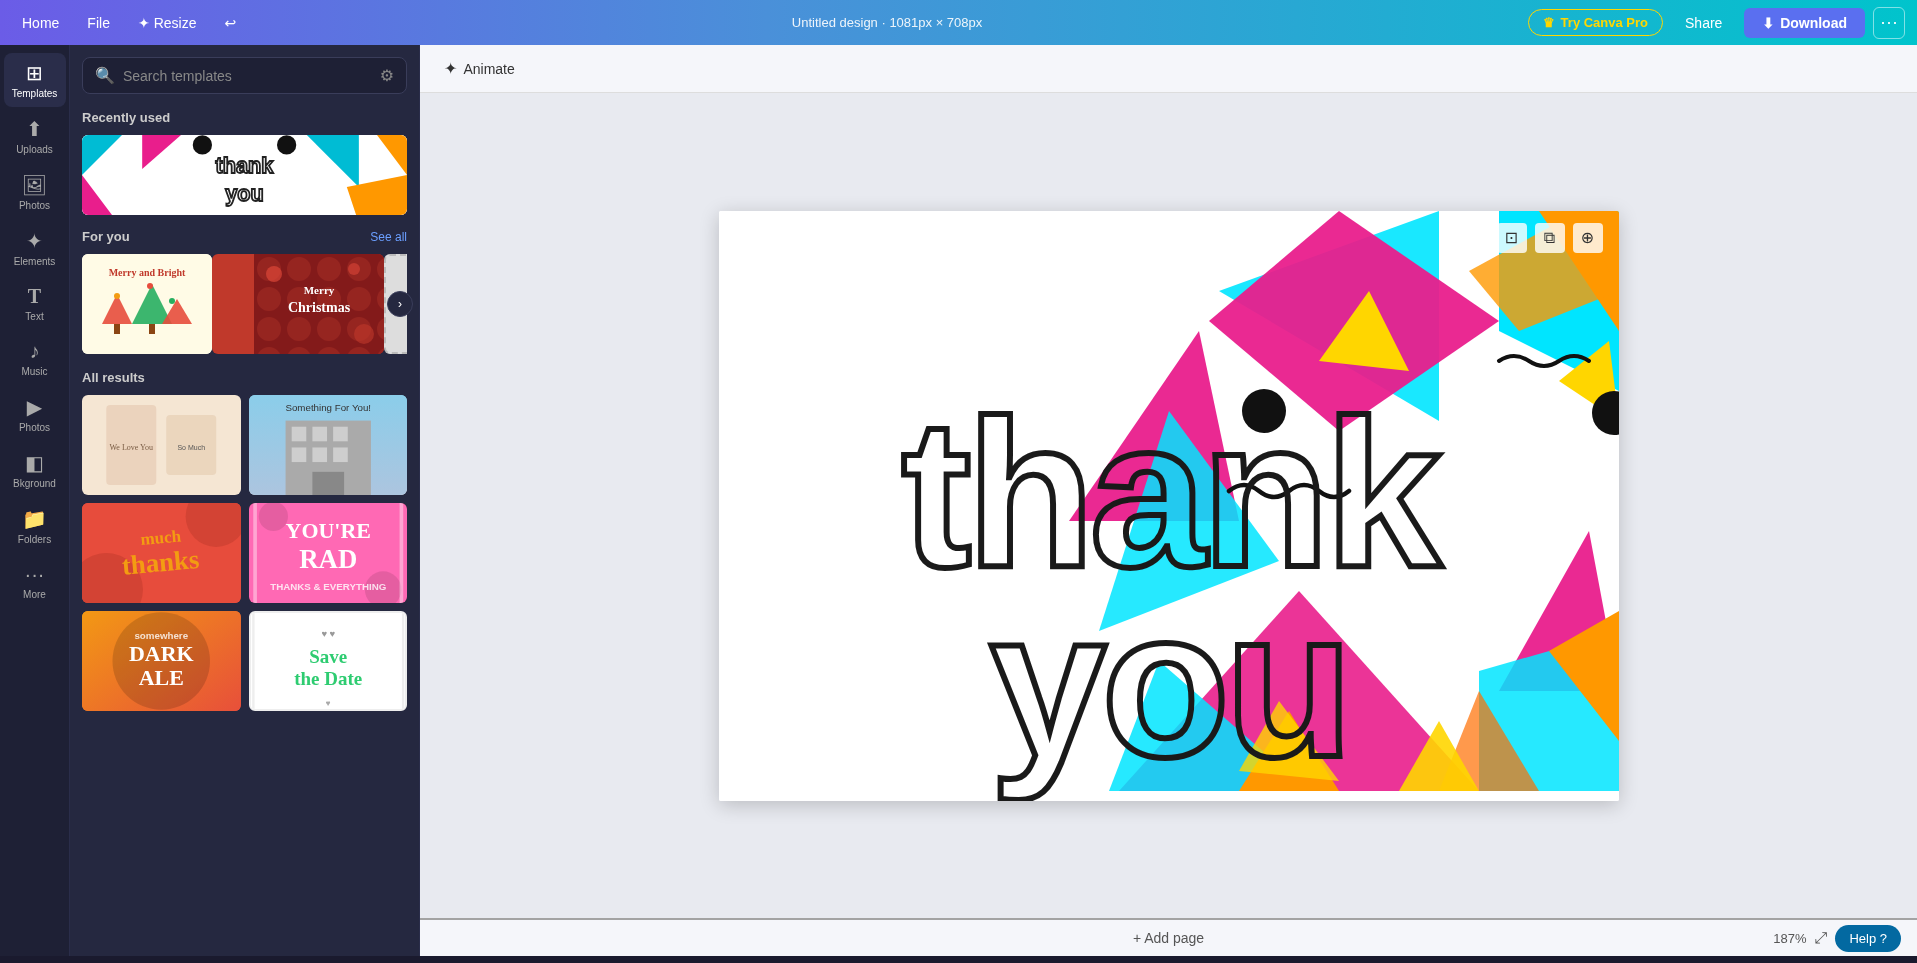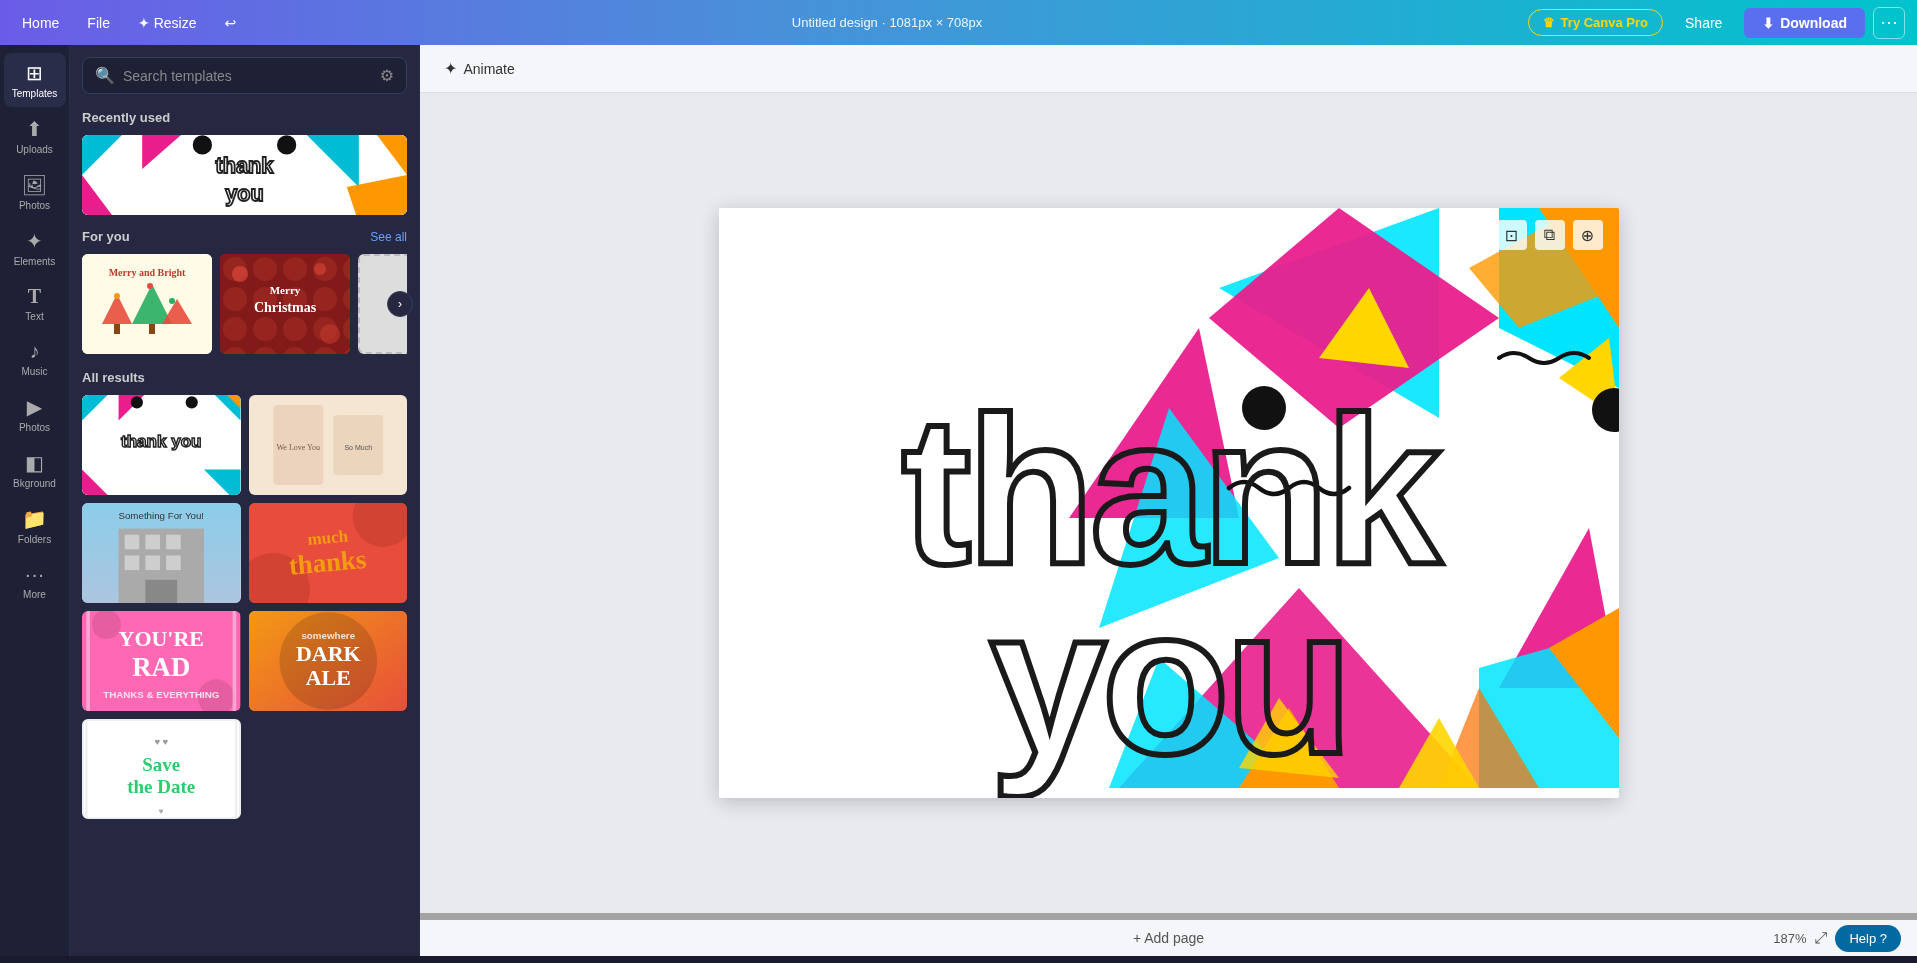--- a/index.html
+++ b/index.html
@@ -87,21 +87,21 @@
     
     .template-single { width: 100%; height: 75px; border-radius: 6px; overflow: hidden; margin-bottom: 12px; cursor: pointer; position: relative; }
 
     .templates-grid { display: grid; grid-template-columns: 1fr 1fr; gap: 8px; margin-bottom: 12px; }
     .template-thumb {
       height: 100px; border-radius: 6px; overflow: hidden; cursor: pointer;
       position: relative; background: #333;
     }
 
     
-    .for-you-carousel { display: flex; gap: 8px; overflow: hidden; margin-bottom: 16px; position: relative; }
+    .for-you-carousel { display: flex; overflow: hidden; margin-bottom: 16px; position: relative; }
     .for-you-item { min-width: 130px; height: 100px; border-radius: 6px; overflow: hidden; cursor: pointer; flex-shrink: 0; }
 
     .carousel-next {
       position: absolute; right: -6px; top: 50%; transform: translateY(-50%);
       background: #252840; border: 1px solid #3a3d5a; color: white; border-radius: 50%;
       width: 26px; height: 26px; display: flex; align-items: center; justify-content: center;
       cursor: pointer; font-size: 12px; z-index: 10;
     }
 
     
@@ -147,21 +147,21 @@
       position: absolute; right: -14px; top: 50%; transform: translateY(-50%);
       background: #252840; border: 1px solid #3a3d5a; color: #aaa;
       width: 14px; height: 50px; border-radius: 0 4px 4px 0;
       display: flex; align-items: center; justify-content: center;
       cursor: pointer; font-size: 10px; z-index: 20;
     }
 
     
     #canvas-footer {
       width: 100%; padding: 10px 16px; display: flex; align-items: center; justify-content: center;
-      background: #f5f6fa; border-top: 7px solid #a3a3a3; position: relative;
+      background: #f5f6fa; border-top: 2px solid #a3a3a3; position: relative;
     }
     .add-page-btn {
       background: none; border: none; color: #555; font-size: 14px; cursor: pointer;
       display: flex; align-items: center; gap: 6px;
     }
     .zoom-controls {
       position: absolute; right: 16px; display: flex; align-items: center; gap: 8px;
     }
     .zoom-level { font-size: 13px; color: #555; }
     .zoom-fullscreen { color: #555; cursor: pointer; font-size: 16px; }
@@ -175,21 +175,21 @@
       background: white; display: flex; align-items: center; justify-content: center;
       font-size: 13px; font-weight: bold; color: #333; font-family: cursive;
       position: relative; overflow: hidden;
     }
     .tmpl-merry-bright {
       background: #fffbe6; display: flex; flex-direction: column; align-items: center;
       justify-content: center; color: #c0392b; font-weight: bold; font-size: 11px;
     }
     .tmpl-merry-christmas {
       background: #c0392b; display: flex; flex-direction: column; align-items: center;
-      justify-content: center; color: white; font-weight: bold; font-size: 10px;
+      justify-content: center; color: white; font-weight: bold; font-size: 10px; padding-left: 42px;
     }
     .tmpl-marina {
       background: linear-gradient(135deg, #a8d8ea, #aa96da); display: flex;
       align-items: center; justify-content: center; color: white; font-size: 18px;
       font-family: cursive; font-weight: bold;
     }
     .tmpl-we-love {
       background: #f5e6d3; display: flex; align-items: center; justify-content: center;
       font-size: 9px; color: #555; text-align: center; padding: 20px;
     }
@@ -359,34 +359,20 @@
       <div class="carousel-next">›</div>
     </div>
 
     <div class="section-header">
       <span class="section-title">All results</span>
     </div>
 
     <div class="templates-grid">
 
 
-      <div class="template-thumb tmpl-thank-you-colorful">
-        <svg width="100%" height="100" viewBox="0 0 130 100" xmlns="http://www.w3.org/2000/svg" preserveAspectRatio="xMidYMid slice">
-          <rect width="130" height="100" fill="white"></rect>
-          <polygon points="0,0 30,0 0,30" fill="#00bcd4"></polygon>
-          <polygon points="30,0 60,0 30,30" fill="#e91e8c"></polygon>
-          <polygon points="100,0 130,0 130,30" fill="#00bcd4"></polygon>
-          <polygon points="110,0 130,0 130,20" fill="#ff9800"></polygon>
-          <polygon points="0,70 30,100 0,100" fill="#e91e8c"></polygon>
-          <polygon points="100,70 130,100 130,70" fill="#00bcd4"></polygon>
-          <circle cx="45" cy="15" r="5" fill="#111"></circle>
-          <circle cx="90" cy="15" r="5" fill="#111"></circle>
-          <text x="65" y="52" text-anchor="middle" font-size="14" font-weight="900" fill="transparent" stroke="#222" stroke-width="1.2" font-family="Arial Black, sans-serif">thank you</text>
-        </svg>
-      </div>
 
       <div class="template-thumb tmpl-we-love">
         <svg width="100%" height="100" viewBox="0 0 130 100" xmlns="http://www.w3.org/2000/svg" preserveAspectRatio="xMidYMid slice">
           <rect width="130" height="100" fill="#f5e6d3"></rect>
           <rect x="10" y="10" width="50" height="80" fill="#d4a98a" opacity="0.3" rx="4"></rect>
           <rect x="70" y="20" width="50" height="60" fill="#c4956a" opacity="0.2" rx="4"></rect>
           <text x="35" y="55" text-anchor="middle" font-size="8" fill="#7a5c44" font-family="Georgia">We Love You</text>
           <text x="95" y="55" text-anchor="middle" font-size="7" fill="#555">So Much</text>
         </svg>
       </div>

